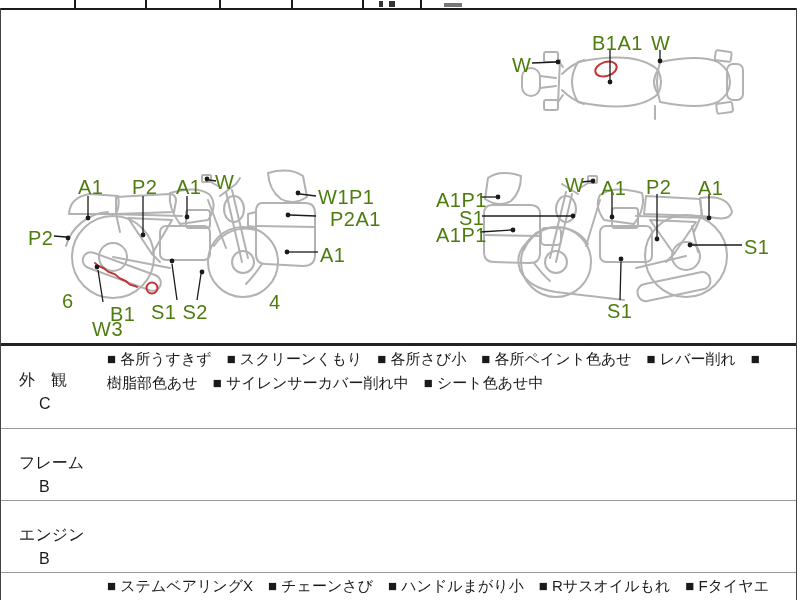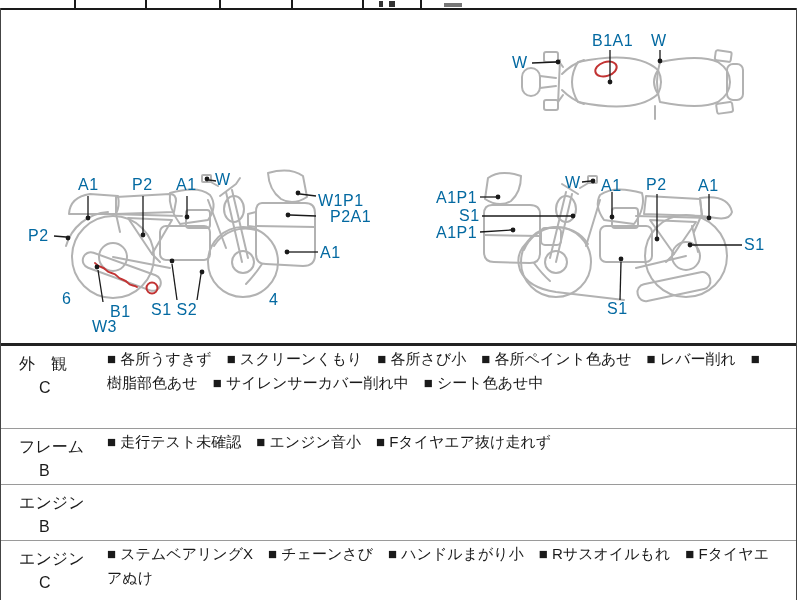--- a/index.html
+++ b/index.html
@@ -6,26 +6,26 @@
   body{width:800px;height:600px;position:relative;overflow:hidden;
        font-family:"Liberation Sans","DejaVu Sans",sans-serif;color:#1a1a1a;}
   
   #top-strip{position:absolute;left:0;top:0;width:797px;height:8px;border-bottom:2px solid #1a1a1a;}
   .vdiv{position:absolute;top:0;width:2px;height:8px;background:#1a1a1a;}
   .frag{position:absolute;background:#333;}
   
   #border-left{position:absolute;left:0;top:8px;width:1px;height:592px;background:#444;}
   #border-right{position:absolute;left:796px;top:8px;width:1px;height:592px;background:#444;}
   
-  .callout{position:absolute;font-size:16px;letter-spacing:.5px;white-space:nowrap;color:#0369a1;}
+  .callout{position:absolute;font-size:20px;letter-spacing:.5px;white-space:nowrap;color:#4d7c0f;}
   
   #sections{position:absolute;left:1px;top:343px;width:795px;border-top:3px solid #222;}
   .sec-row{display:flex;border-bottom:1px solid #9a9a9a;}
   .sec-row:last-child{border-bottom:none;}
-  .sec-label{width:104px;flex:none;padding:8px 0 4px 18px;box-sizing:border-box;font-size:16px;}
+  .sec-label{width:104px;flex:none;padding:24px 0 4px 18px;box-sizing:border-box;font-size:16px;}
   .sec-grade{padding-left:20px;padding-top:4px;font-size:16px;}
   .sec-notes{flex:1;padding:1px 18px 6px 2px;font-size:15px;line-height:24px;}
   .h82{min-height:82px}.h48{min-height:48px}.h50{min-height:50px}.h77{min-height:77px}
   svg{position:absolute;left:0;top:0;}
 </style>
 </head>
 <body>
 
 <div id="top-strip">
   <div class="vdiv" style="left:74px"></div>
@@ -174,21 +174,21 @@
       <circle cx="610" cy="82" r="2.4"></circle>
       <circle cx="660" cy="61" r="2.4"></circle>
   </g>
 </svg>
 
 <span class="callout" style="left:78px;top:176px">A1</span>
 <span class="callout" style="left:132px;top:176px">P2</span>
 <span class="callout" style="left:176px;top:176px">A1</span>
 <span class="callout" style="left:215px;top:171px">W</span>
 <span class="callout" style="left:28px;top:227px">P2</span>
-<span class="callout" style="left:318px;top:192px">W1P1</span>
+<span class="callout" style="left:318px;top:186px">W1P1</span>
 <span class="callout" style="left:330px;top:208px">P2A1</span>
 <span class="callout" style="left:320px;top:244px">A1</span>
 <span class="callout" style="left:62px;top:290px">6</span>
 <span class="callout" style="left:110px;top:303px">B1</span>
 <span class="callout" style="left:92px;top:318px">W3</span>
 <span class="callout" style="left:151px;top:301px">S1 S2</span>
 <span class="callout" style="left:269px;top:291px">4</span>
 
 <span class="callout" style="left:436px;top:189px">A1P1</span>
 <span class="callout" style="left:459px;top:207px">S1</span>
@@ -210,21 +210,20 @@
       <div>外　観</div>
       <div class="sec-grade">C</div>
     </div>
     <div class="sec-notes">■ 各所うすきず　■ スクリーンくもり　■ 各所さび小　■ 各所ペイント色あせ　■ レバー削れ　■ 樹脂部色あせ　■ サイレンサーカバー削れ中　■ シート色あせ中</div>
   </div>
   <div class="sec-row h48">
     <div class="sec-label">
       <div>フレーム</div>
       <div class="sec-grade">B</div>
     </div>
-    <div class="sec-notes">■ 走行テスト未確認　■ エンジン音小　■ Fタイヤエア抜け走れず</div>
   </div>
   <div class="sec-row h50">
     <div class="sec-label">
       <div>エンジン</div>
       <div class="sec-grade">B</div>
     </div>
   </div>
   <div class="sec-row h77">
     <div class="sec-label">
       <div>エンジン</div>

